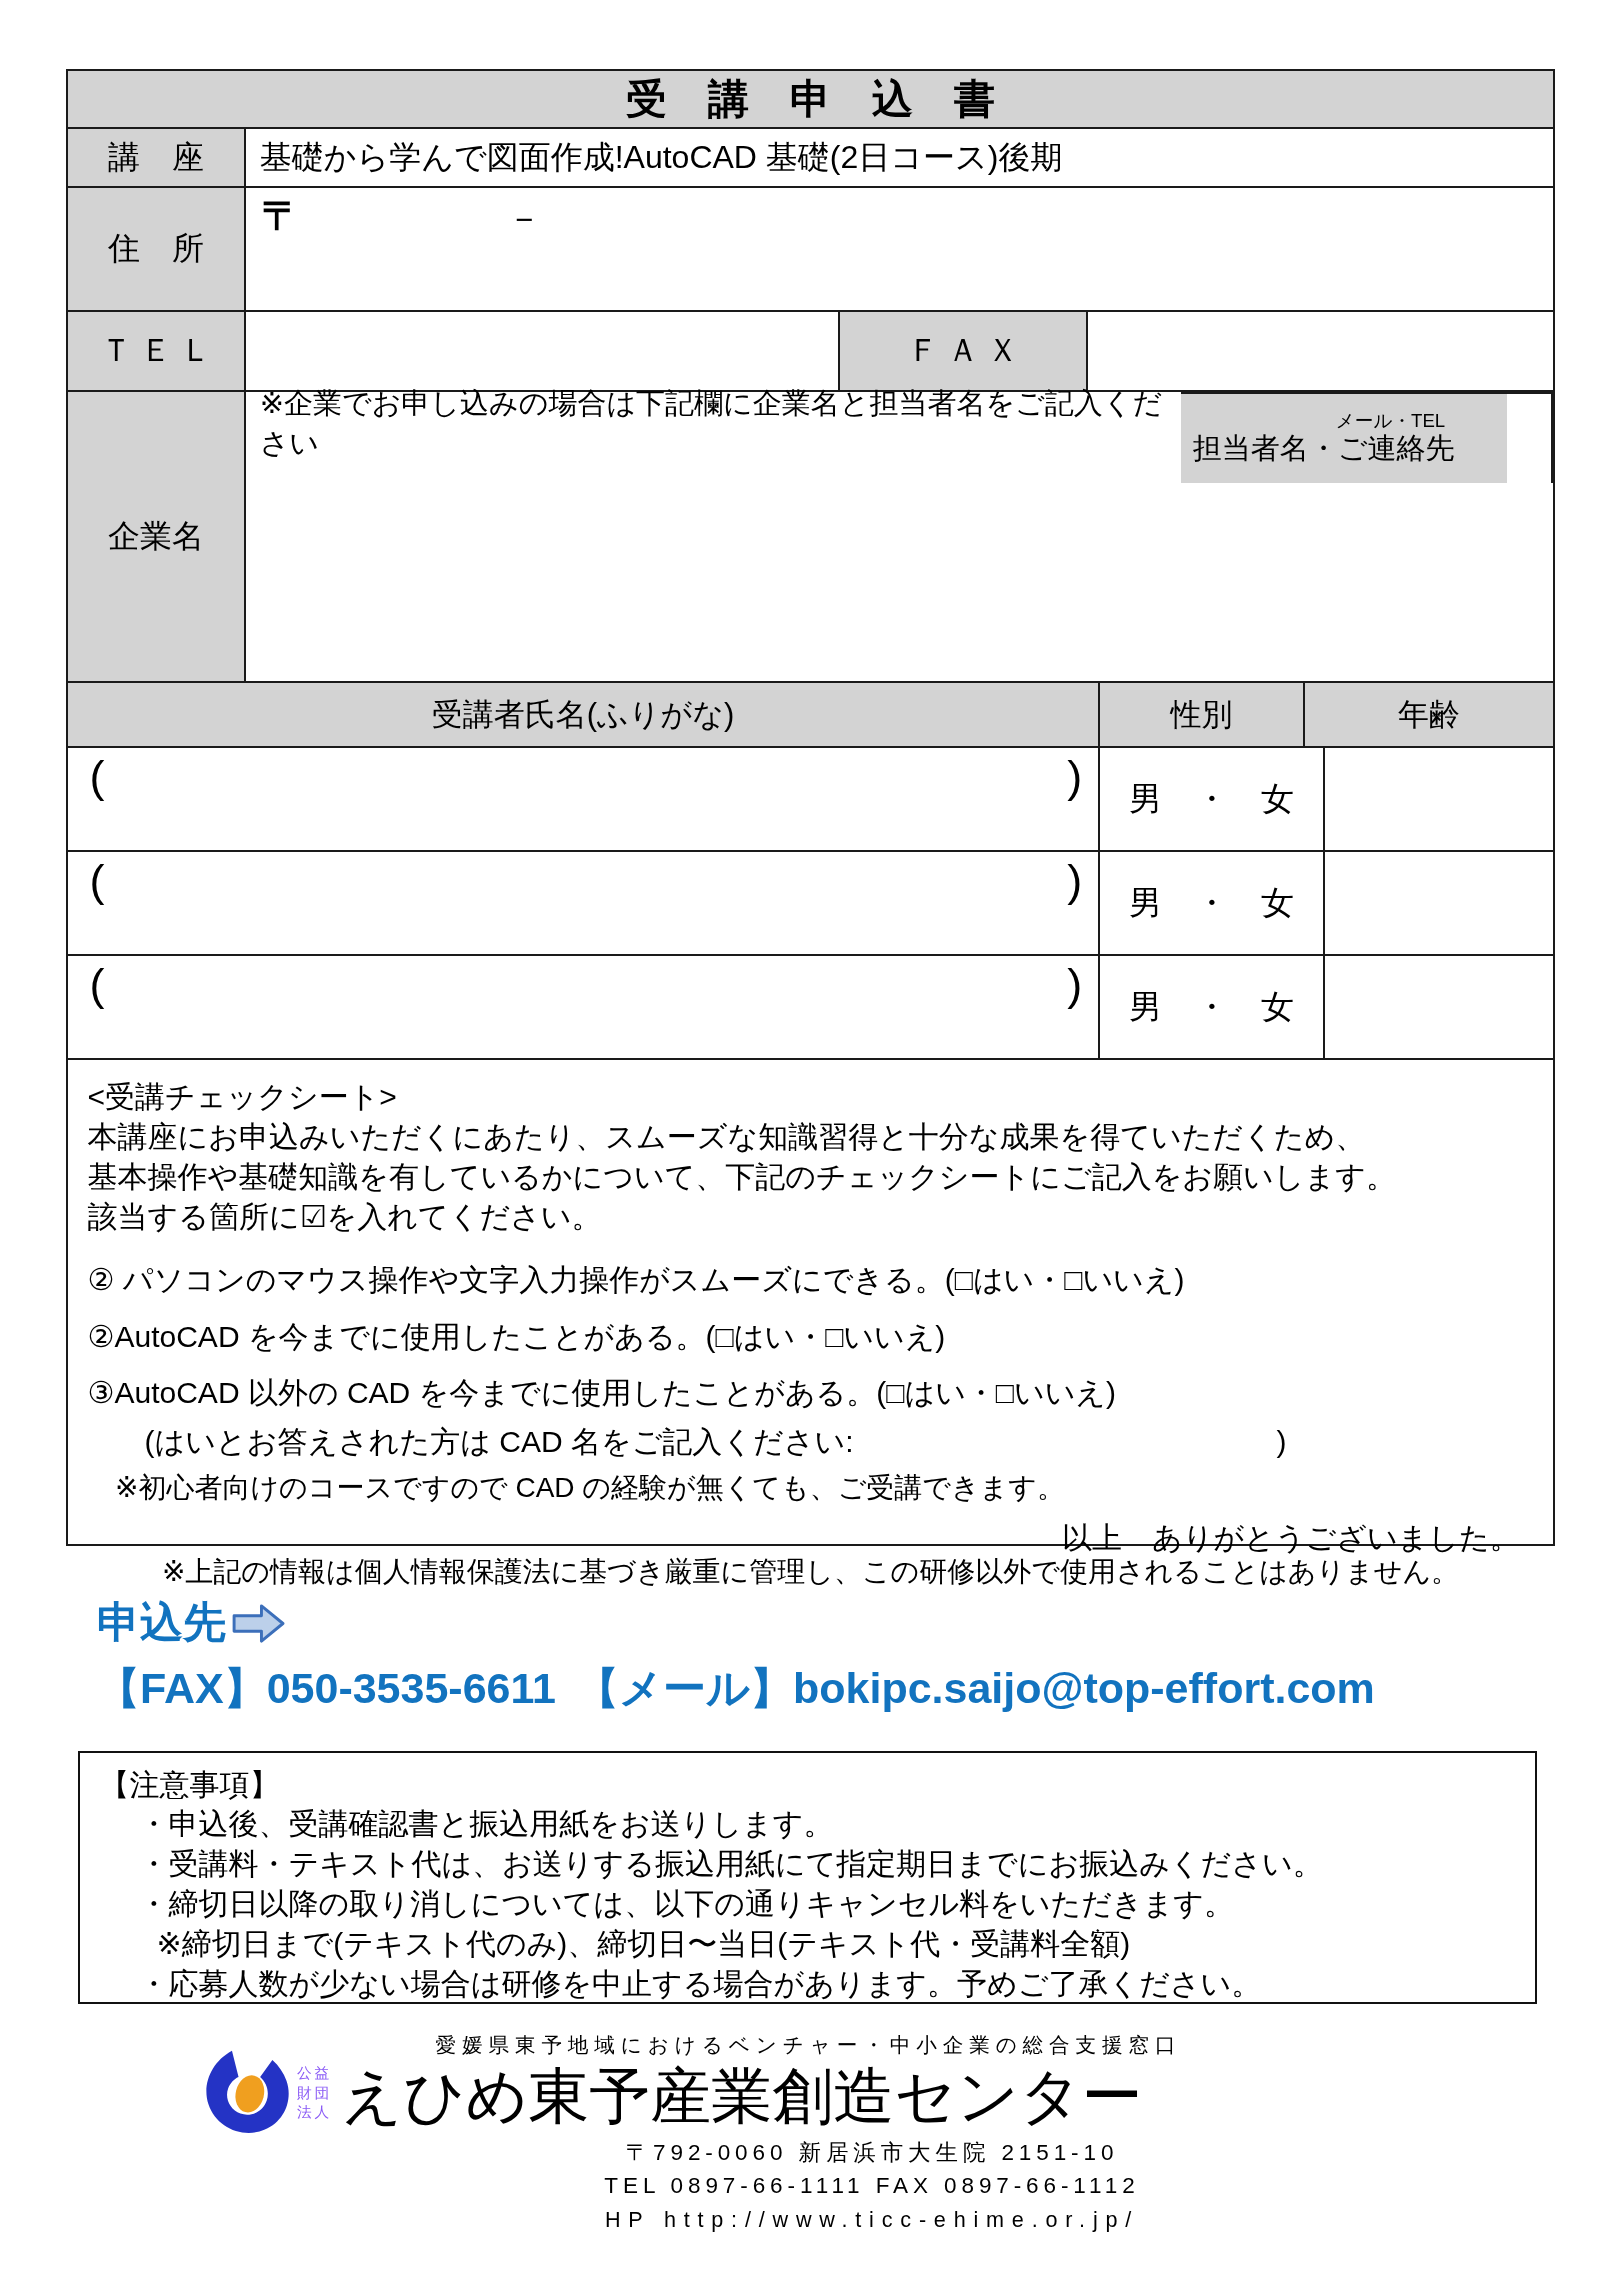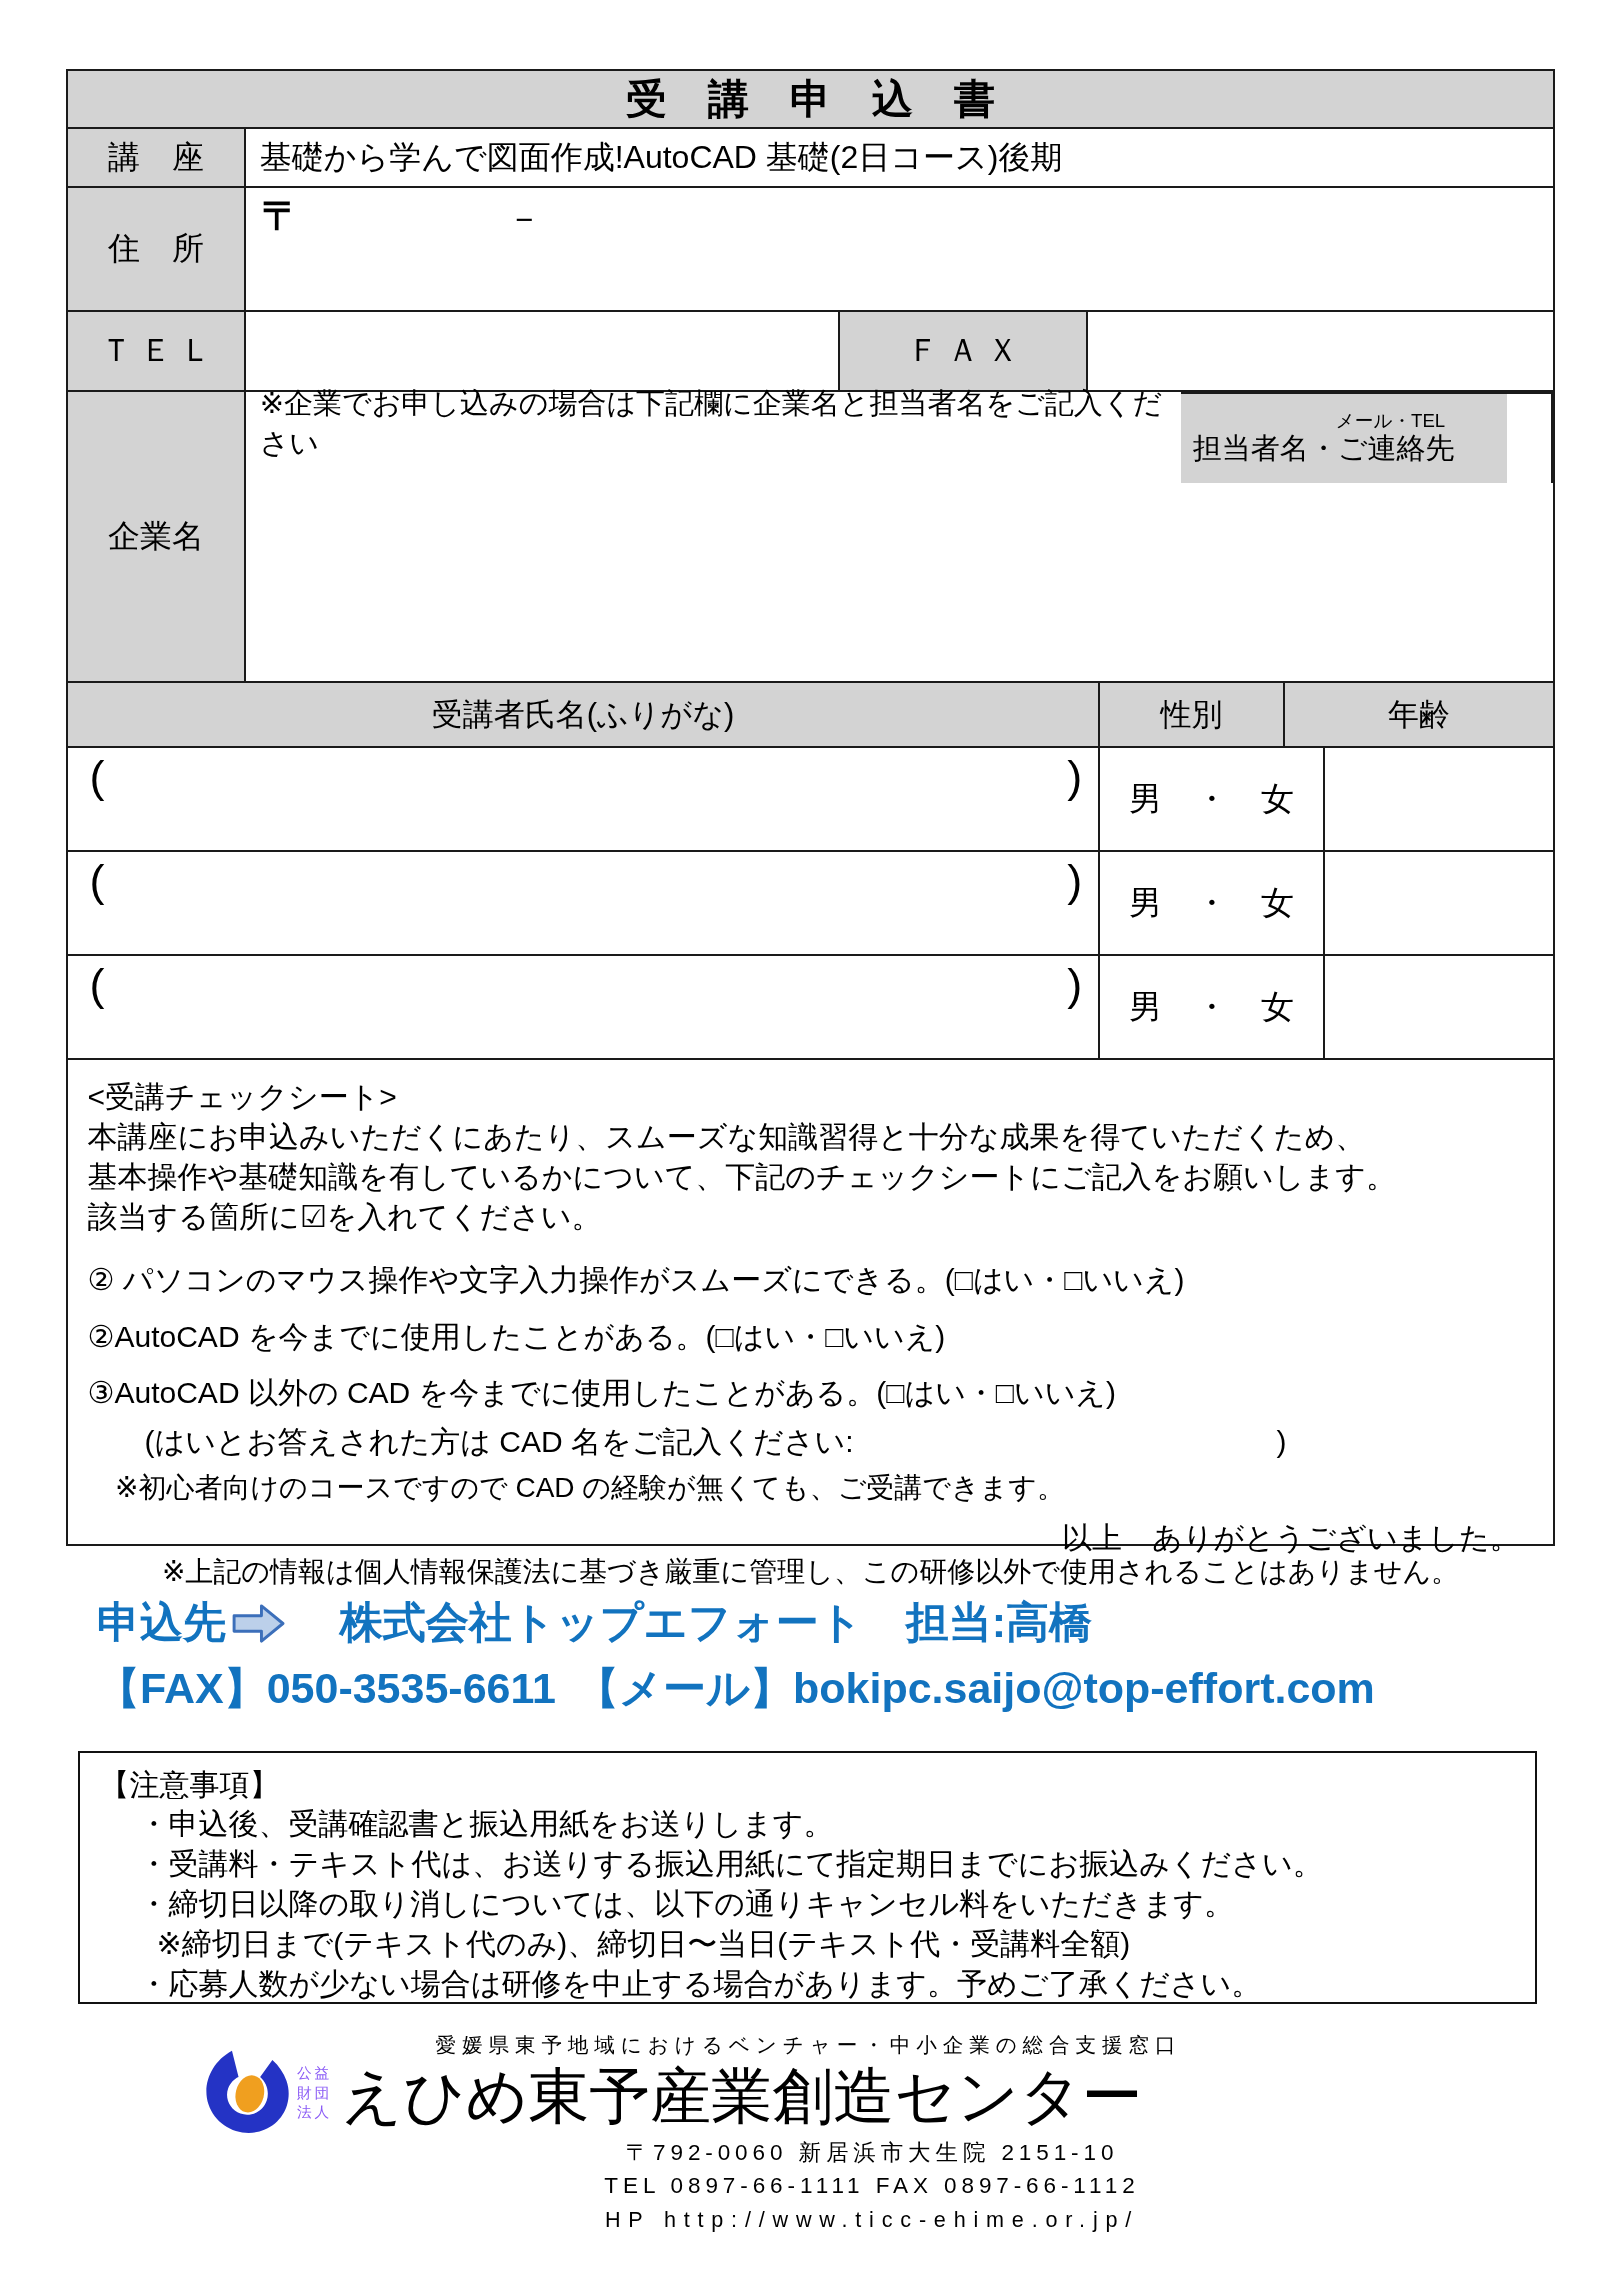--- a/index.html
+++ b/index.html
@@ -59,21 +59,21 @@
     width:326px;background:var(--gray);
     display:flex;flex-direction:column;justify-content:center;
     padding-left:11.8px;box-sizing:border-box;
   }
   .contact-super{font-size:18.6px;padding-left:143px;line-height:20.6px;}
   .contact-main{font-size:29px;line-height:35px;}
   .c-contact-input{flex:1;border-left:2px solid var(--line);}
 
   .r-atthead{height:65px;}
   .col-name{width:1030px;justify-content:center;font-size:31px;}
-  .col-gender{width:185px;justify-content:center;font-size:31px;}
+  .col-gender{width:205px;justify-content:center;font-size:31px;}
   .col-age{flex:1;justify-content:center;font-size:31px;}
 
   .r-name{height:104px;}
   .name-cell{width:1030px;position:relative;align-items:flex-start;}
   .paren{font-size:45px;font-weight:300;line-height:49px;}
   .p-open{position:absolute;left:21.6px;top:3.9px;}
   .p-close{position:absolute;right:15.7px;top:3.9px;}
   .gender-cell{width:225px;justify-content:center;font-size:33px;}
   .age-cell{flex:1;}
 
@@ -234,21 +234,20 @@
   <div class="privacy">※上記の情報は個人情報保護法に基づき厳重に管理し、この研修以外で使用されることはありません。</div>
 
   <div class="apply">
     <div class="apply-line1">
       <span>申込先</span>
       <span class="apply-arrow">
         <svg width="55" height="43" viewBox="0 0 56 44">
           <polygon points="2,14 30,14 30,4 52,22 30,40 30,30 2,30" fill="#bcd0ea" stroke="#3c6fba" stroke-width="3" stroke-linejoin="round"></polygon>
         </svg>
       </span>
-      <span class="apply-company">株式会社トップエフォート　担当:高橋</span>
     </div>
     <div class="apply-line2">
       <span>【FAX】</span>
       <span>050-3535-6611</span>
       <span class="apply-mail-label">【メール】</span>
       <span>bokipc.saijo@top-effort.com</span>
     </div>
   </div>
 
   <div class="notes-box">

